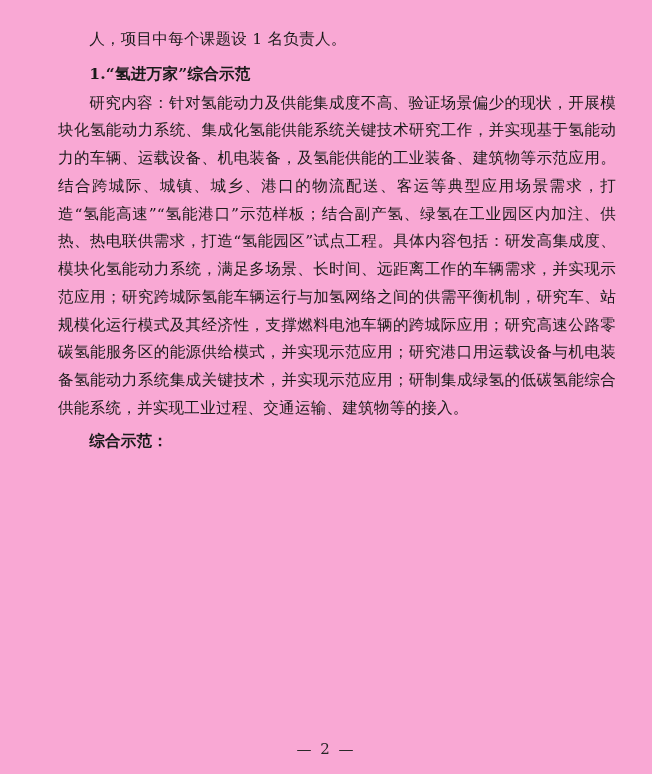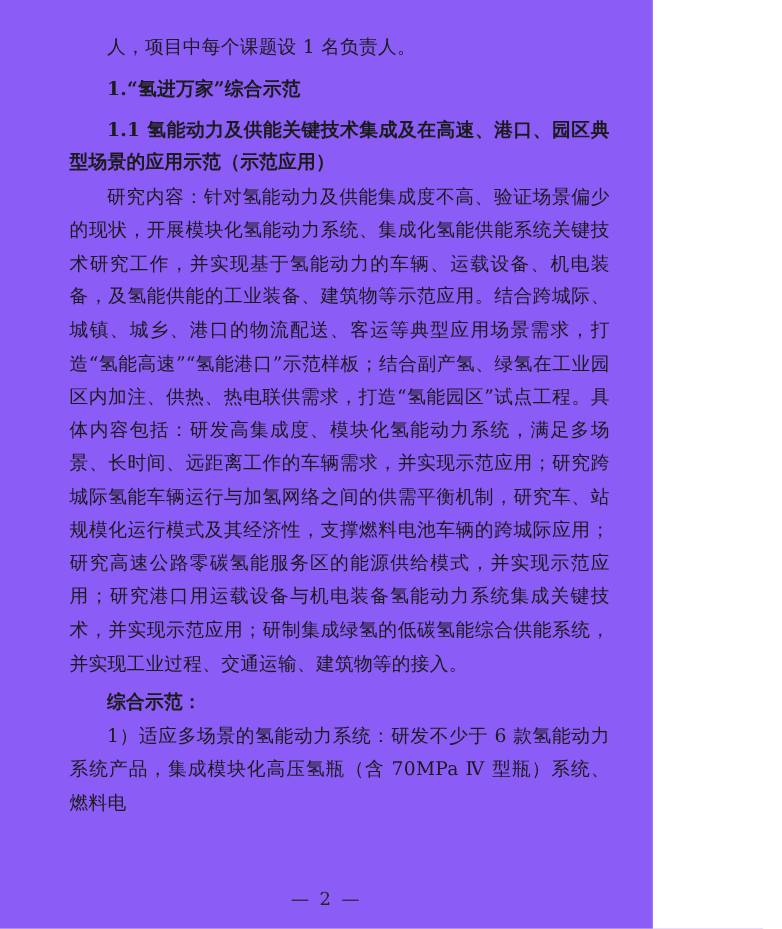--- a/index.html
+++ b/index.html
@@ -9,25 +9,25 @@
   body {
     width: 652px;
     height: 774px;
     background: #ffffff;
     font-family: "DejaVu Serif", serif;
     color: #1b1b1b;
     overflow: hidden;
   }
   .page {
     position: relative;
-    width: 544px;
+    width: 652px;
     height: 774px;
     box-sizing: border-box;
     padding: 26px 36px 10px 58px;
-    background: #8b5cf6;
+    background: #f9a8d4;
   }
   .doc-body {
     font-size: 15.6px;
     line-height: 1.78;
     text-align: justify;
     text-justify: inter-ideograph;
     letter-spacing: 0.2px;
   }
   .para {
     margin: 0 0 1px 0;
@@ -69,25 +69,23 @@
 <body>
 
 <div class="page">
 
   <div class="doc-body">
 
     <p class="para indent2">人，项目中每个课题设 1 名负责人。</p>
 
     <p class="heading">1.“氢进万家”综合示范</p>
 
-    <p class="heading-sub">1.1 氢能动力及供能关键技术集成及在高速、港口、园区典型场景的应用示范（示范应用）</p>
 
     <p class="para indent2"><span class="bold">研究内容：</span><span>针对氢能动力及供能集成度不高、验证场景偏少的现状，开展模块化氢能动力系统、集成化氢能供能系统关键技术研究工作，并实现基于氢能动力的车辆、运载设备、机电装备，及氢能供能的工业装备、建筑物等示范应用。结合跨城际、城镇、城乡、港口的物流配送、客运等典型应用场景需求，打造“氢能高速”“氢能港口”示范样板；结合副产氢、绿氢在工业园区内加注、供热、热电联供需求，打造“氢能园区”试点工程。具体内容包括：研发高集成度、模块化氢能动力系统，满足多场景、长时间、远距离工作的车辆需求，并实现示范应用；研究跨城际氢能车辆运行与加氢网络之间的供需平衡机制，研究车、站规模化运行模式及其经济性，支撑燃料电池车辆的跨城际应用；研究高速公路零碳氢能服务区的能源供给模式，并实现示范应用；研究港口用运载设备与机电装备氢能动力系统集成关键技术，并实现示范应用；研制集成绿氢的低碳氢能综合供能系统，并实现工业过程、交通运输、建筑物等的接入。</span></p>
 
     <p class="label-line">综合示范：</p>
 
-    <p class="para indent2">1）适应多场景的氢能动力系统：研发不少于 6 款氢能动力系统产品，集成模块化高压氢瓶（含 70MPa Ⅳ 型瓶）系统、燃料电</p>
 
   </div>
 
   <div class="pagenum">— 2 —</div>
 
 </div>
 
 </body></html>

